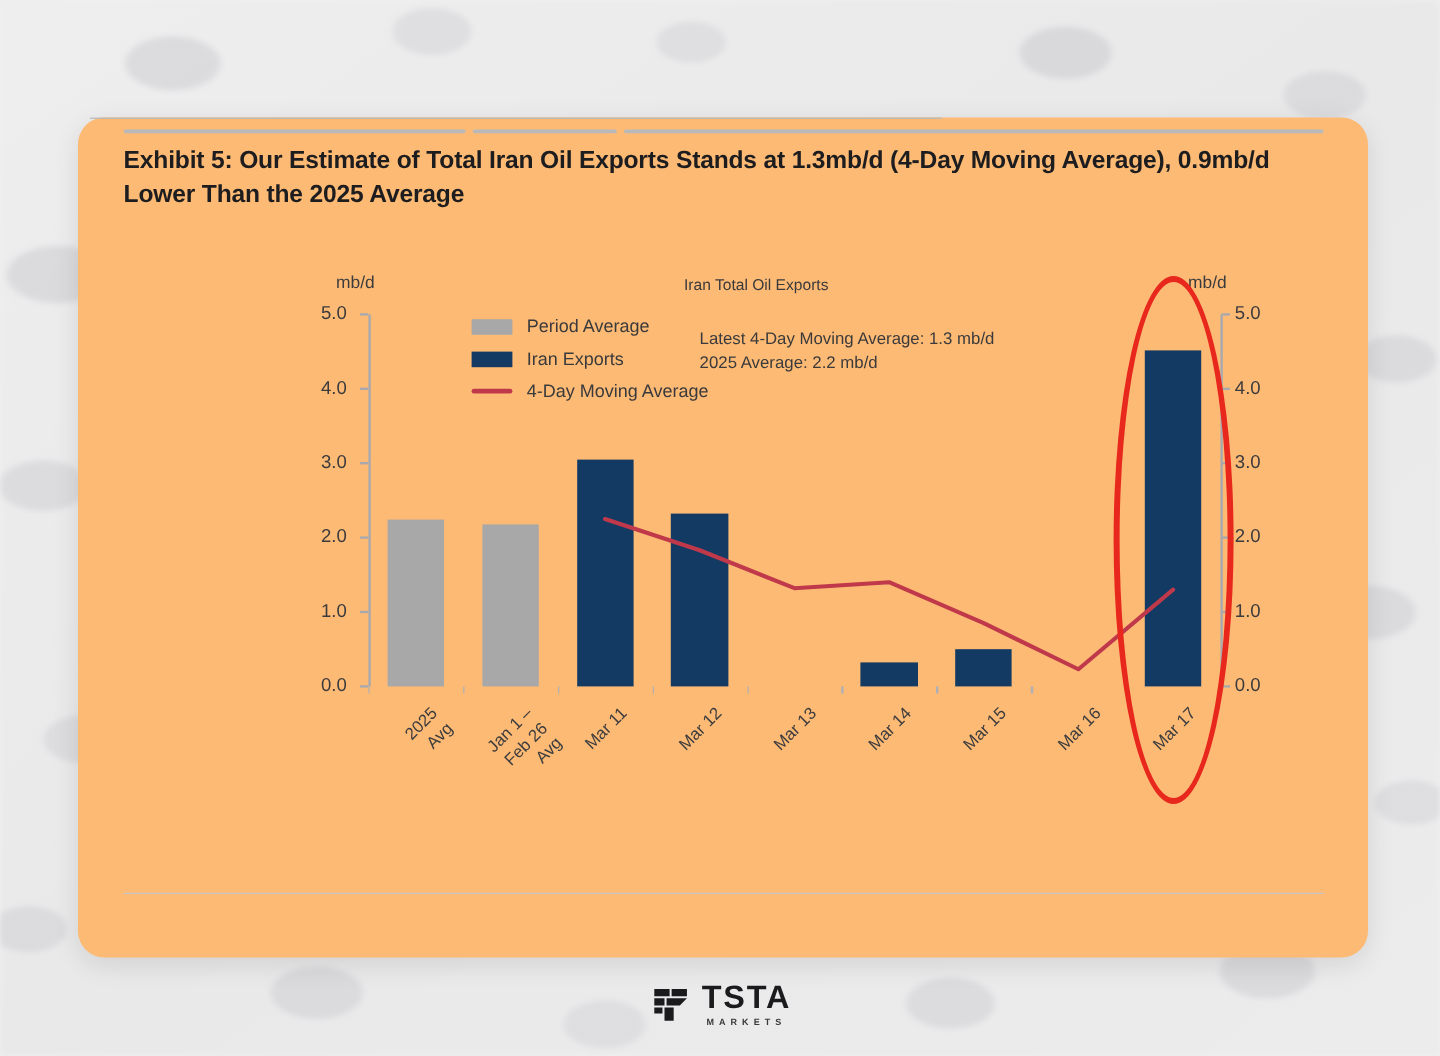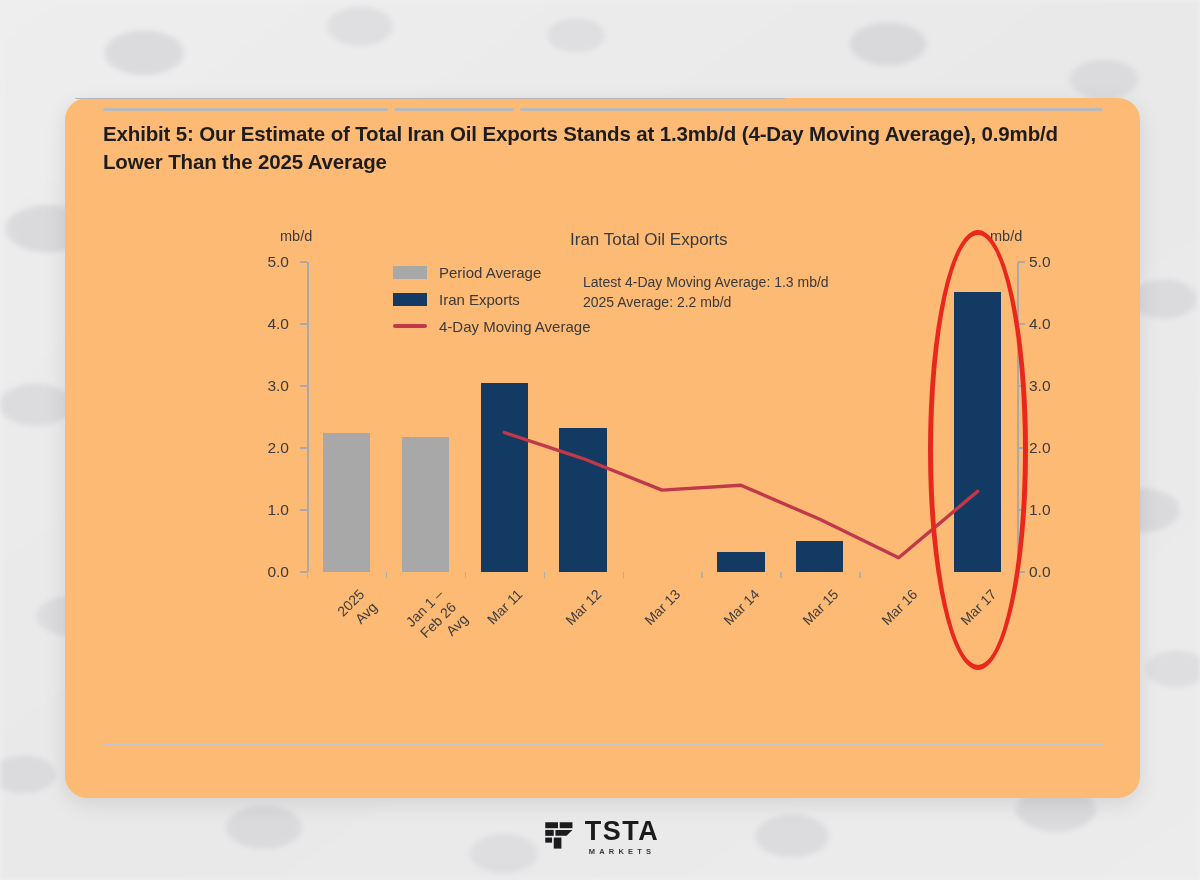--- a/index.html
+++ b/index.html
@@ -116,21 +116,21 @@
   #chart-legend { position: absolute; left: 318px; top: 163px; }
   .legend-row { display: flex; align-items: center; height: 22px; margin-bottom: 5px; }
   .legend-swatch { width: 34px; height: 13px; margin-right: 12px; }
   .legend-line   { width: 34px; height: 4px; margin-right: 12px; border-radius: 2px; }
   .legend-label  { font-size: 15px; color: #3a3a3c; }
 
   
   #chart-subtitle {
     position: absolute;
     left: 495px; top: 132px;
-    font-size: 17px;
+    font-size: 13px;
     color: #3a3a3c;
   }
   #annotation-block {
     position: absolute;
     left: 508px; top: 175px;
     font-size: 14px;
     color: #3a3a3c;
     line-height: 1.42;
   }
 
@@ -179,21 +179,21 @@
     font-size: 15.5px;
     color: #2a2a2c;
   }
 
   
   #brand-logo {
     position: absolute;
     left: 0; right: 0; top: 818px;
     display: flex;
     justify-content: center;
-    align-items: flex-start;
+    align-items: center;
     gap: 10px;
   }
   #logo-mark { width: 34px; height: 34px; }
   #logo-text-wrap { display: flex; flex-direction: column; line-height: 1; }
   #logo-wordmark {
     font-size: 27px;
     font-weight: bold;
     letter-spacing: 1.5px;
     color: #1b1b1d;
   }

